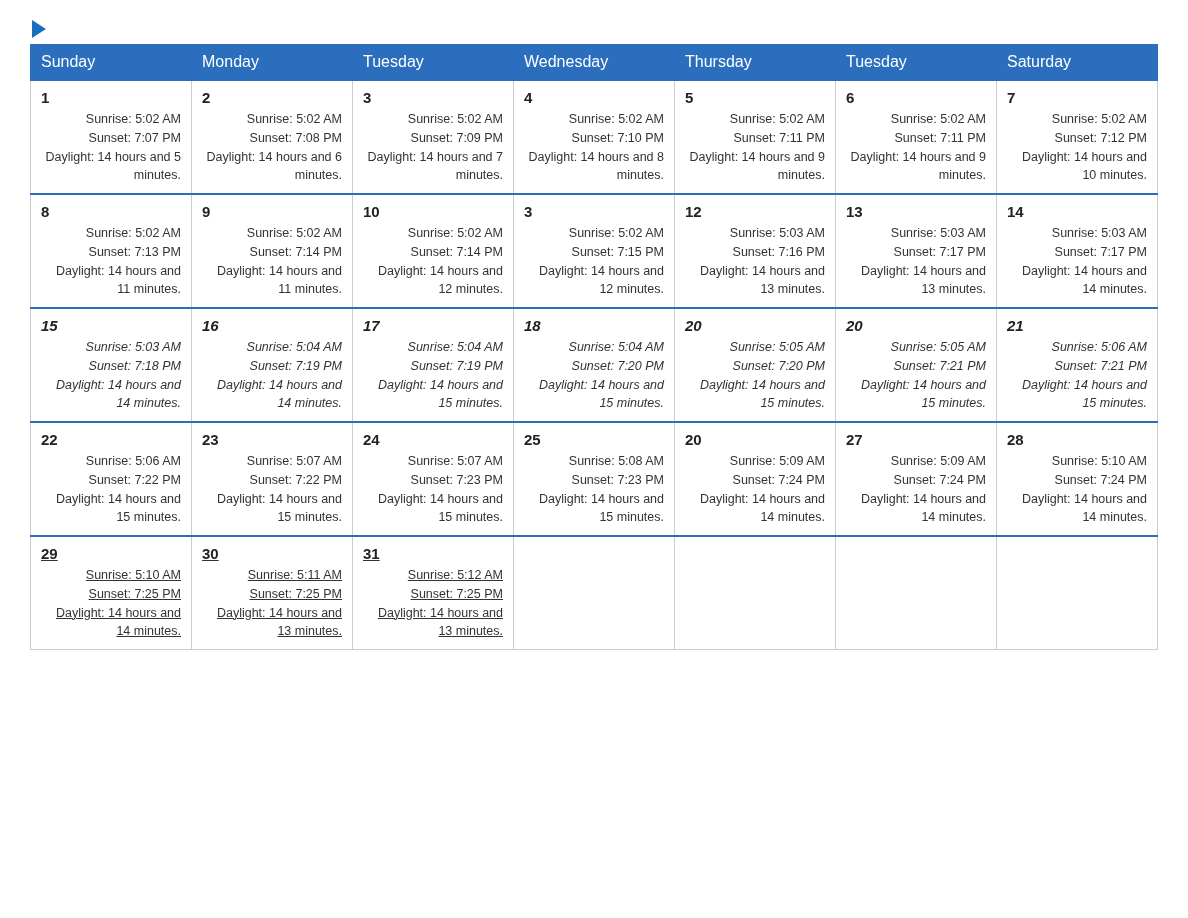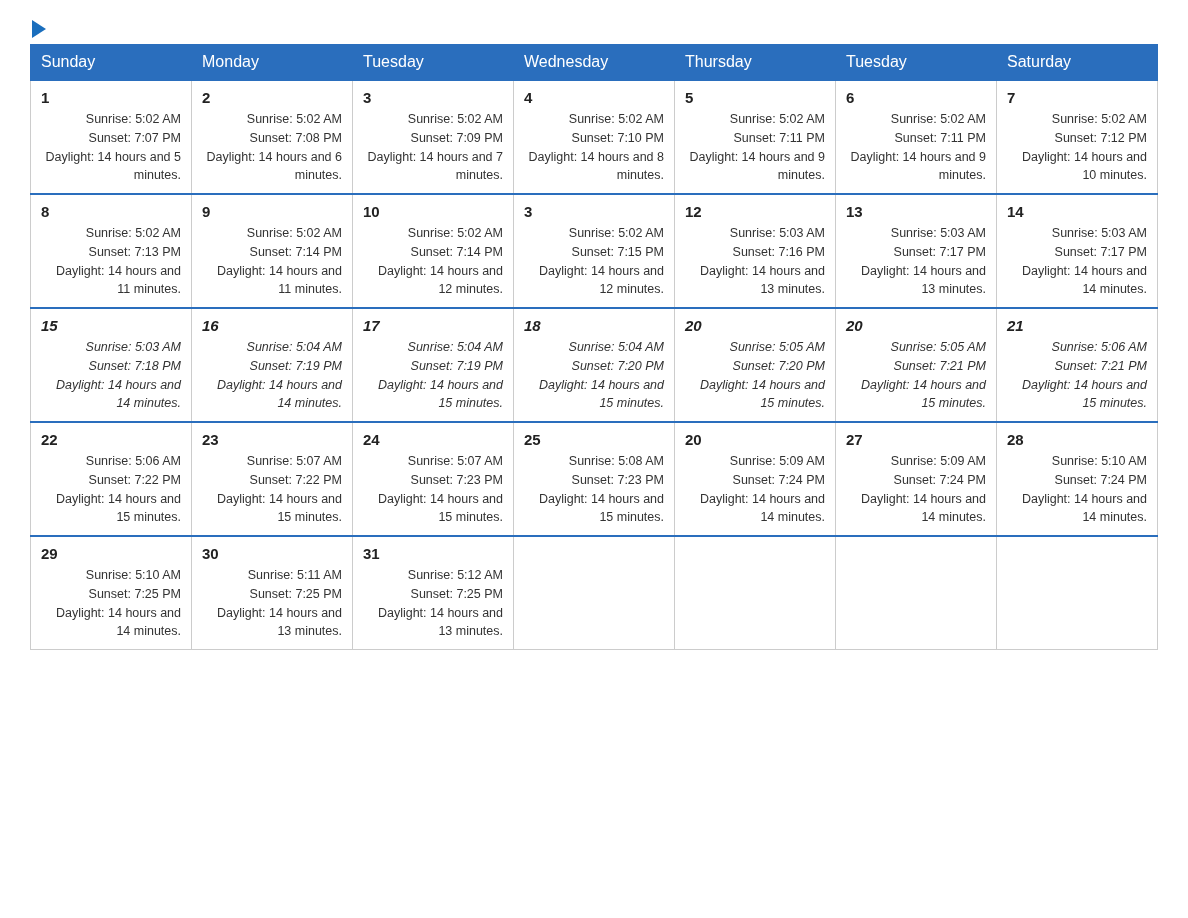--- a/index.html
+++ b/index.html
@@ -89,21 +89,21 @@
       text-align: right;
     }
     .empty-cell {
       background: #fff;
     }
     
     .calendar-table tbody tr:nth-child(1) td { border-top: 2px solid #2a6ebd; }
     .calendar-table tbody tr:nth-child(2) td { border-top: 2px solid #2a6ebd; }
     .calendar-table tbody tr:nth-child(3) td { border-top: 2px solid #2a6ebd; font-style: italic; }
     .calendar-table tbody tr:nth-child(4) td { border-top: 2px solid #2a6ebd; border-radius: 28px; }
-    .calendar-table tbody tr:nth-child(5) td { border-top: 2px solid #2a6ebd; }
+    .calendar-table tbody tr:nth-child(5) td { border-top: 2px solid #2a6ebd; text-decoration: underline; }
   </style>
 </head>
 <body>
 
 <div class="header">
   <div class="logo">
     <div style="display:flex; flex-direction:column; line-height:1.15;">
       <div style="display:flex; align-items:center;">
         <span class="logo-text-general"></span>
         <div class="logo-arrow"></div>

